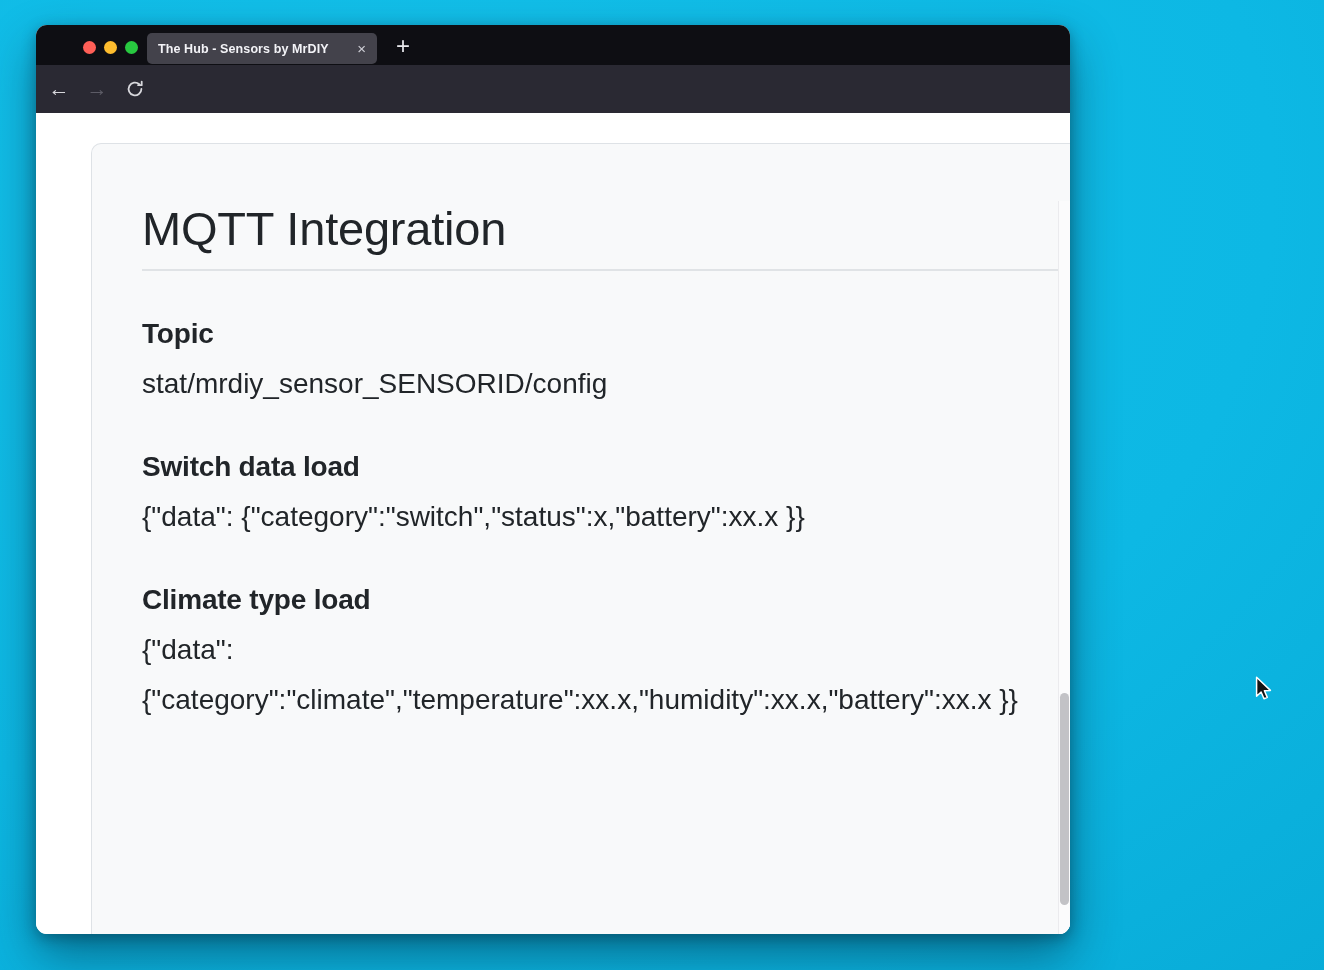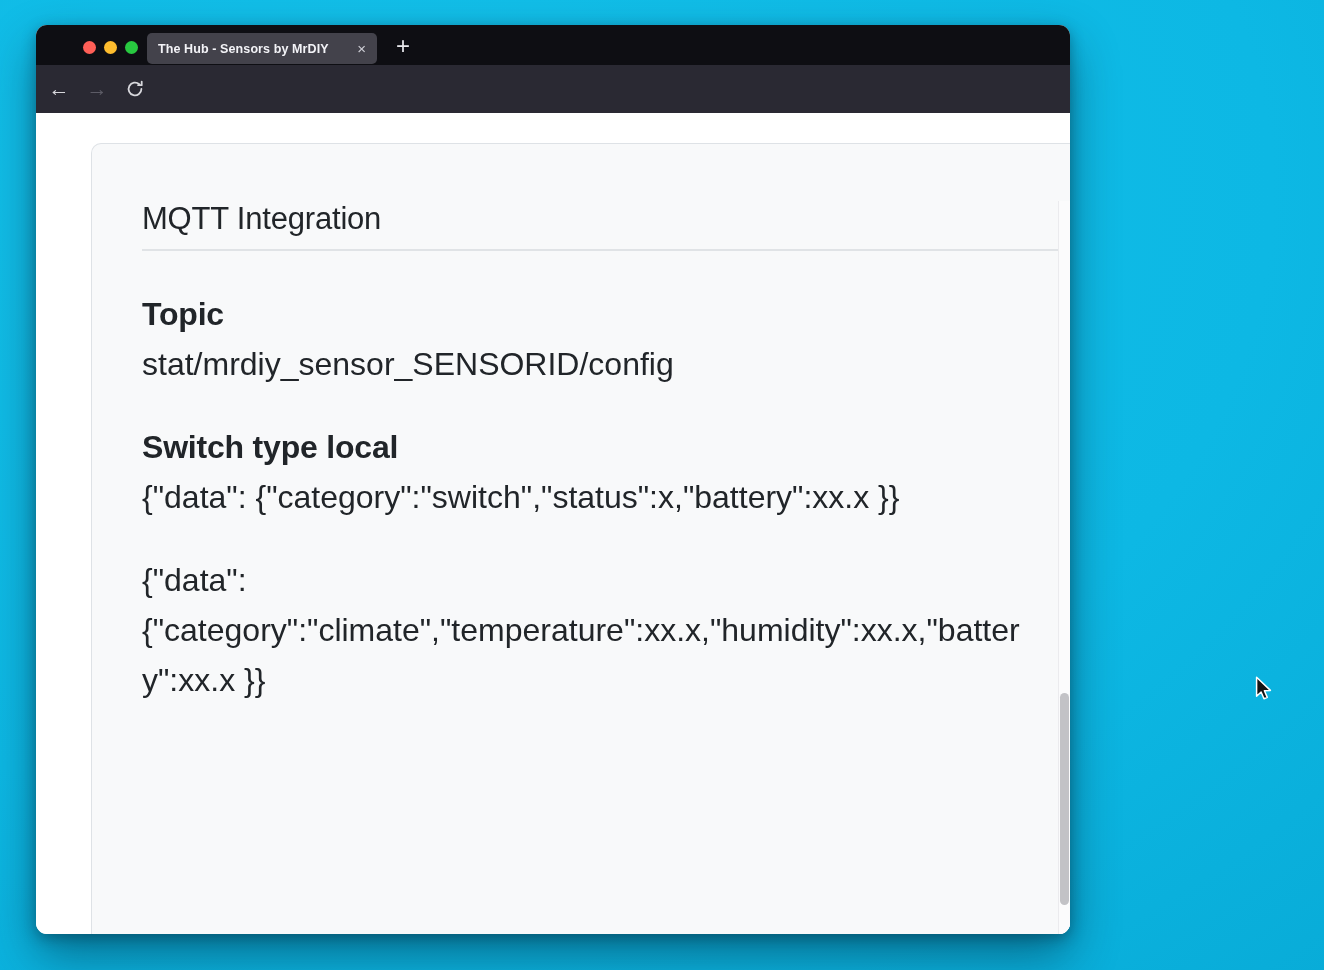--- a/index.html
+++ b/index.html
@@ -48,23 +48,23 @@
   .toolbar-icons { position:absolute; top:40px; right:0; height:48px; display:flex; align-items:center; gap:17px; padding-right:12px; }
   .icon20 { width:20px; height:20px; display:block; }
   
   .viewport { position:absolute; left:0; top:88px; width:100%; bottom:0; background:#ffffff; }
   .card {
     position:absolute; left:55px; top:30px; width:1128px; bottom:-4px;
     background:#f8f9fa; border:1px solid #dee2e6; border-bottom:none;
     border-radius:10px 10px 0 0; overflow:hidden;
     padding:56px 52px 0 50px; color:#212529;
   }
-  .h1 { font-size:31px; font-weight:500; line-height:1.25; letter-spacing:-.2px; margin-bottom:10px; }
+  .h1 { font-size:47px; font-weight:500; line-height:1.25; letter-spacing:-.2px; margin-bottom:10px; }
   .rule { border:none; border-top:2px solid #e0e3e6; margin-bottom:38px; }
-  .section { font-size:32px; line-height:50px; margin-bottom:33px; }
+  .section { font-size:28px; line-height:50px; margin-bottom:33px; }
   .section-label { font-weight:700; letter-spacing:-.2px; }
   .section-value { display:block; max-width:888px; overflow-wrap:break-word; }
   .h1-http { margin-top:72px; margin-bottom:0; }
   
   .scroll-track { position:absolute; right:0; top:88px; bottom:0; width:12px; background:#fbfbfc; border-left:1px solid #ebebee; }
   .scroll-thumb { position:absolute; left:1px; top:492px; width:9px; height:212px; background:#c2c2c6; border-radius:5px; }
   
   .cursor { position:absolute; left:1248px; top:674px; pointer-events:none; }
 </style>
 </head>
@@ -132,25 +132,26 @@
     <div class="card">
       <div class="h1">MQTT Integration</div>
       <hr class="rule">
 
       <p class="section">
         <span class="section-label">Topic</span>
         <span class="section-value">stat/mrdiy_sensor_SENSORID/config</span>
       </p>
 
       <p class="section">
-        <span class="section-label">Switch type local</span>
+        <span class="section-label">Switch data load</span>
         <span class="section-value">{"data": {"category":"switch","status":x,"battery":xx.x }}</span>
       </p>
 
       <p class="section">
+        <span class="section-label">Climate type load</span>
         <span class="section-value">{"data": {"category":"climate","temperature":xx.x,"humidity":xx.x,"battery":xx.x }}</span>
       </p>
 
     </div>
 
     <div class="scroll-track">
       <div class="scroll-thumb"></div>
     </div>
   </div>
 

